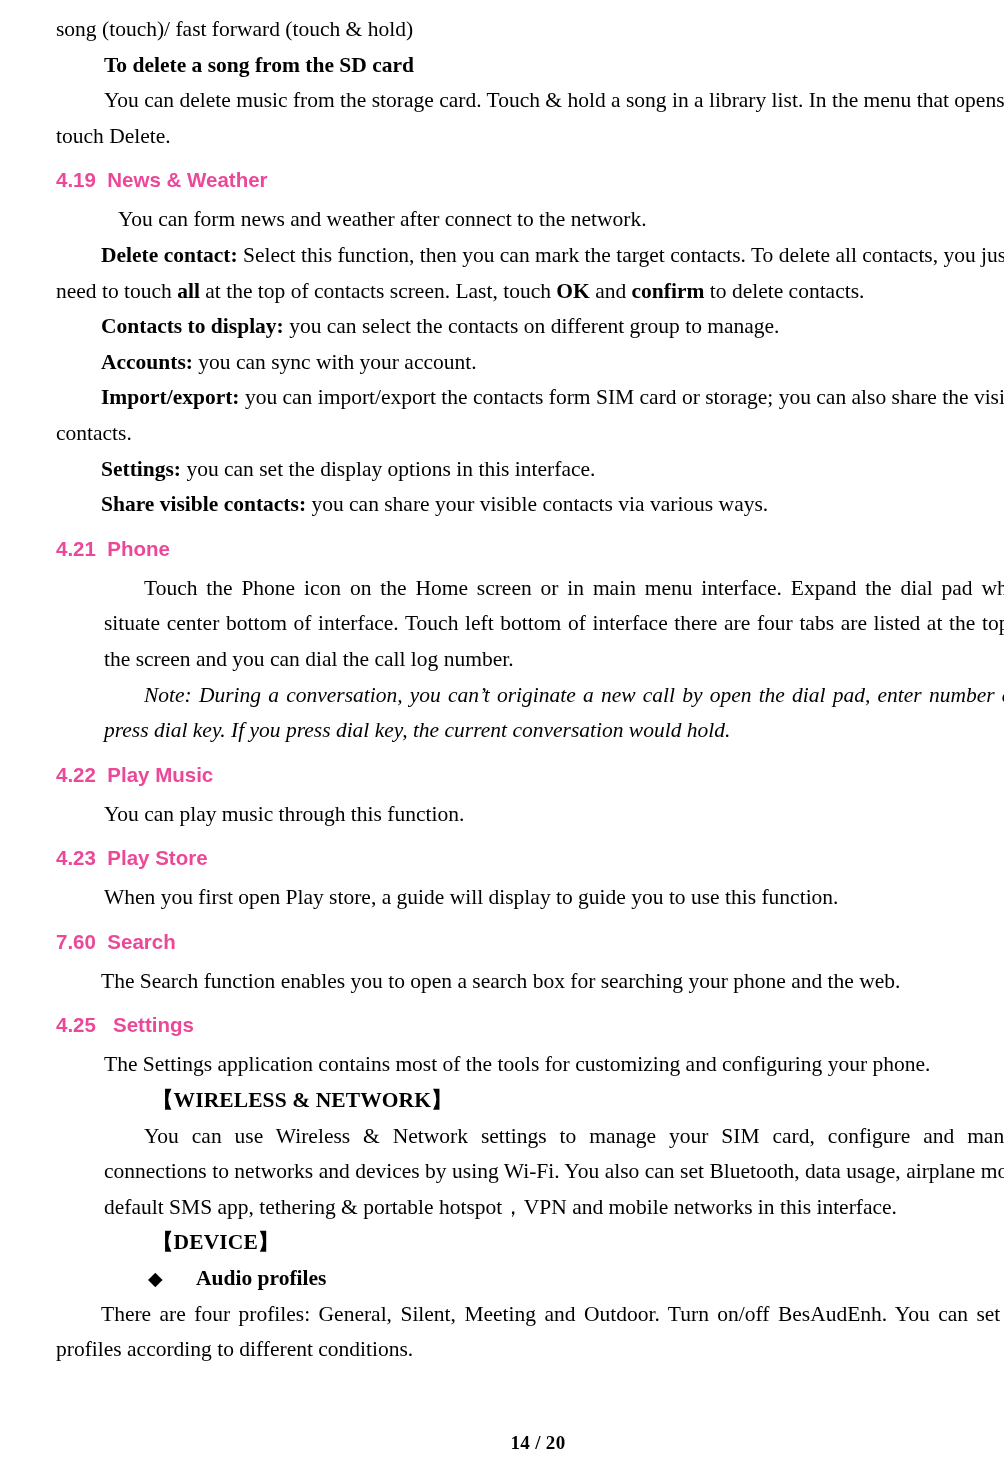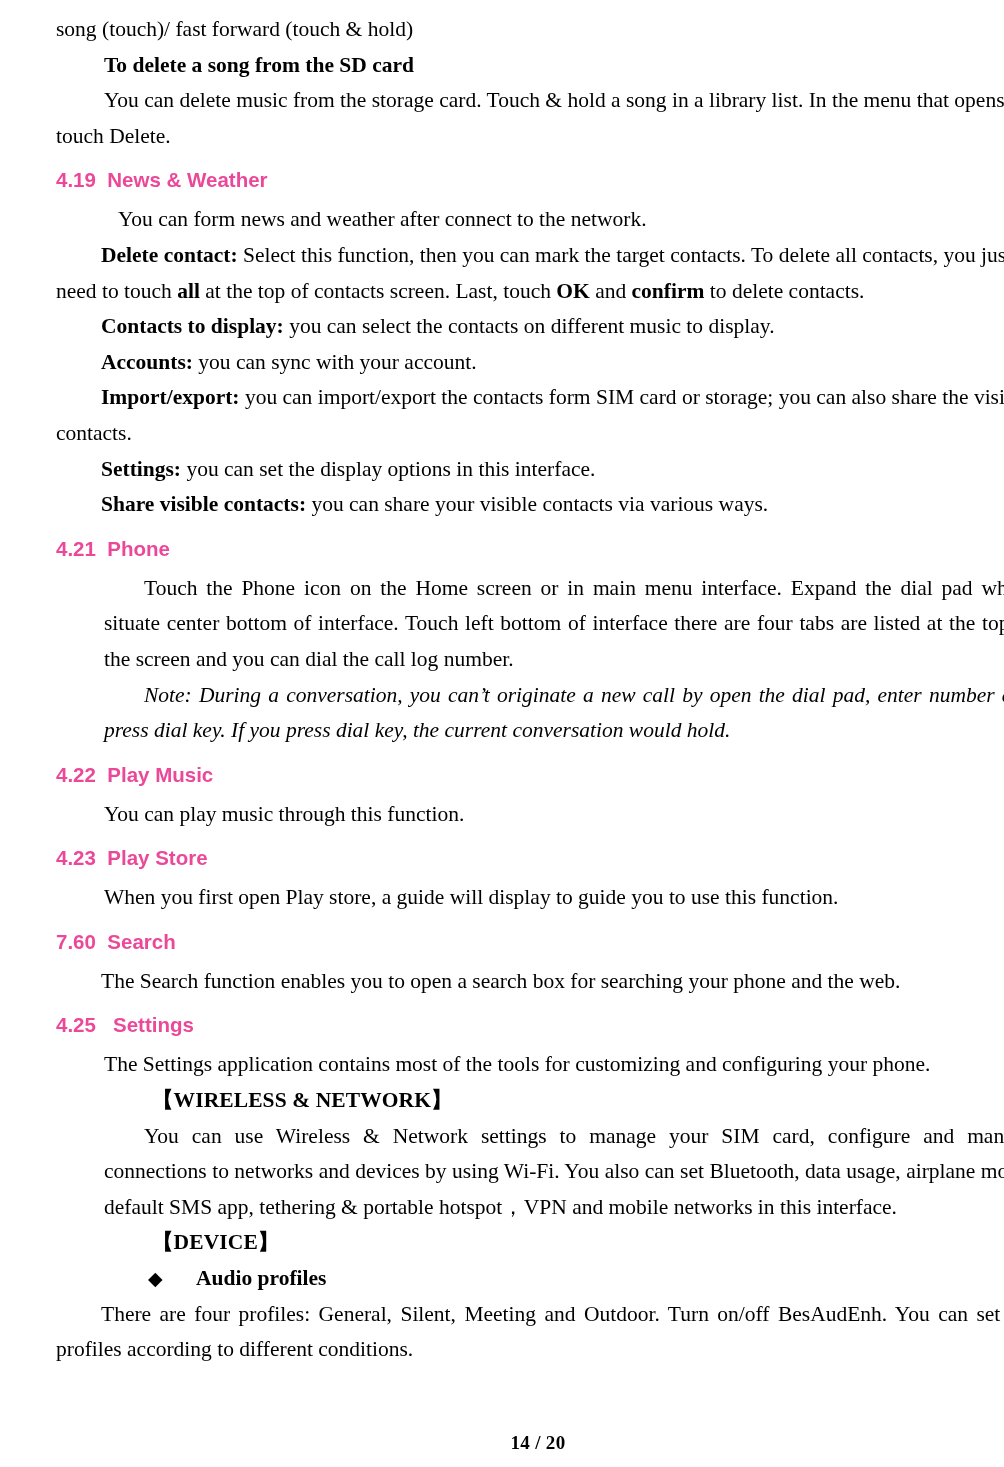--- a/index.html
+++ b/index.html
@@ -133,21 +133,21 @@
   <p class="p full ind-48 b">To delete a song from the SD card</p>
   <p class="p full ind-48">You can delete music from the storage card. Touch &amp; hold a song in a library list. In the menu that opens, touch Delete.</p>
 
   <h2 class="h sp-h-top"><span class="num">4.19</span><span class="gap">  </span><span class="ttl">News &amp; Weather</span></h2>
   <p class="p full ind-62 sp-h-bot">You can form news and weather after connect to the network.</p>
 
 
 
   <p class="p full ind-45"><span class="b">Delete contact:</span><span> Select this function, then you can mark the target contacts. To delete all contacts, you just need to touch </span><span class="b">all</span><span> at the top of contacts screen. Last, touch </span><span class="b">OK</span><span> and </span><span class="b">confirm</span><span> to delete contacts.</span></p>
 
-  <p class="p full ind-45"><span class="b">Contacts to display:</span><span> you can select the contacts on different music to display.</span></p>
+  <p class="p full ind-45"><span class="b">Contacts to display:</span><span> you can select the contacts on different group to manage.</span></p>
 
   <p class="p full ind-45"><span class="b">Accounts:</span><span> you can sync with your account.</span></p>
 
   <p class="p full ind-45"><span class="b">Import/export:</span><span> you can import/export the contacts form SIM card or storage; you can also share the visible contacts.</span></p>
 
   <p class="p full ind-45"><span class="b">Settings:</span><span> you can set the display options in this interface.</span></p>
 
   <p class="p full ind-45"><span class="b">Share visible contacts:</span><span> you can share your visible contacts via various ways.</span></p>
 
   <h2 class="h sp-h-top"><span class="num">4.21</span><span class="gap">  </span><span class="ttl">Phone</span></h2>

